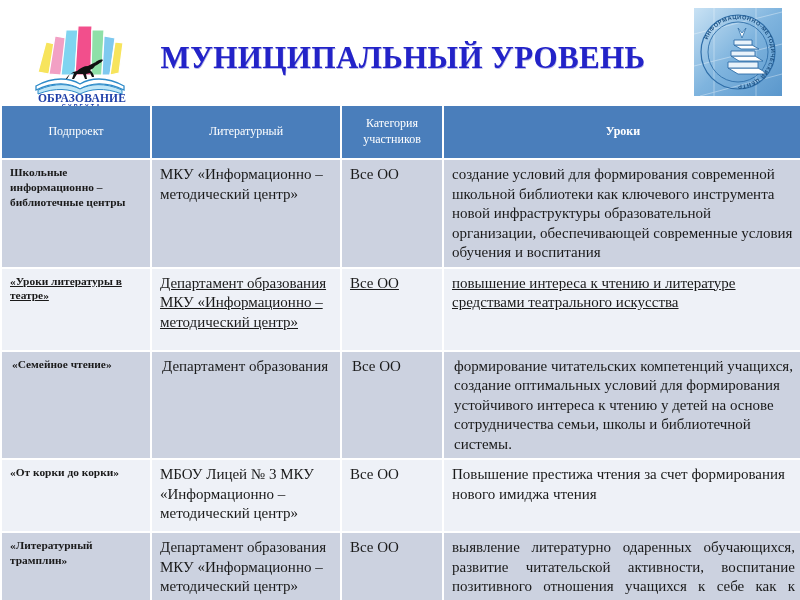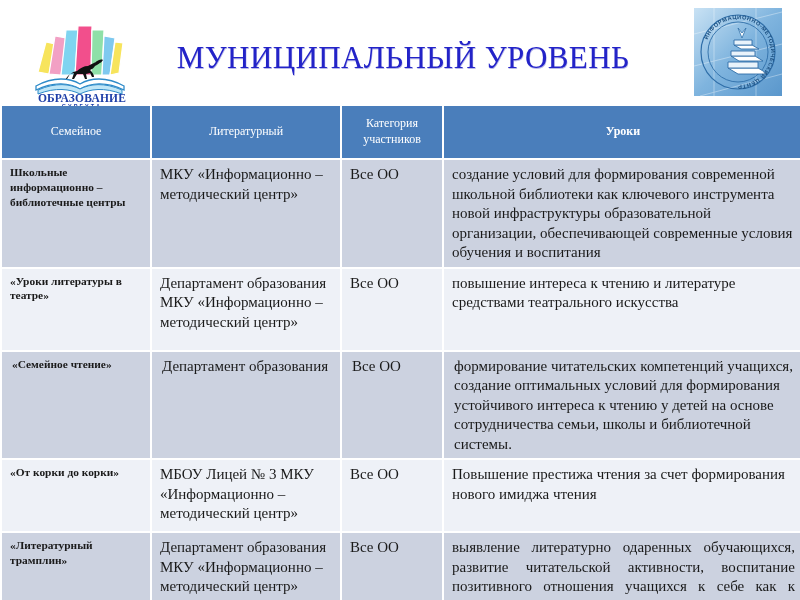--- a/index.html
+++ b/index.html
@@ -40,21 +40,21 @@
   }
   .logo-right svg { display: block; }
 
   .page-title {
     position: absolute;
     left: 148px;
     top: 40px;
     width: 510px;
     text-align: center;
     font-size: 31px;
-    font-weight: normal;
+    font-weight: bold;
     color: #2323c8;
     letter-spacing: 0.4px;
     font-family: "Liberation Serif", "DejaVu Serif", serif;
     text-shadow: 0.5px 0.5px 0 #b9b9e8;
     white-space: nowrap;
   }
 
   
   .tbl {
     position: absolute;
@@ -94,21 +94,21 @@
   tbody tr.band-dark td { background: #ccd2e0; margin-top: 8px; }
   tbody tr.band-light td { background: #eef1f7; }
 
   td.sub {
     font-weight: bold;
     font-size: 11.4px;
   }
   td.goal.justify { text-align: justify; text-justify: inter-word; }
 
   .r1 td { height: 96px; }
-  .r2 td { height: 72px; }
+  .r2 td { height: 72px; text-decoration: underline; }
   .r3 td { height: 96px; padding-left: 10px; }
   .r4 td { height: 62px; }
   .r5 td { height: 92px; }
 </style>
 </head>
 <body>
 
 <div class="header">
 
   <div class="logo-left">
@@ -182,21 +182,21 @@
 <table class="tbl">
   <colgroup>
     <col class="c-sub">
       <col class="c-resp">
       <col class="c-cat">
       <col class="c-goal">
   </colgroup>
   <thead>
     <tr>
       <th>
-          <span>Семейное</span>
+          <span>Подпроект</span>
         </th>
       <th>
           <span>Литературный</span>
         </th>
       <th>
         <span>Категория</span>
         <span>участников</span>
       </th>
       <th class="bold-head">
           <span>Уроки</span>

